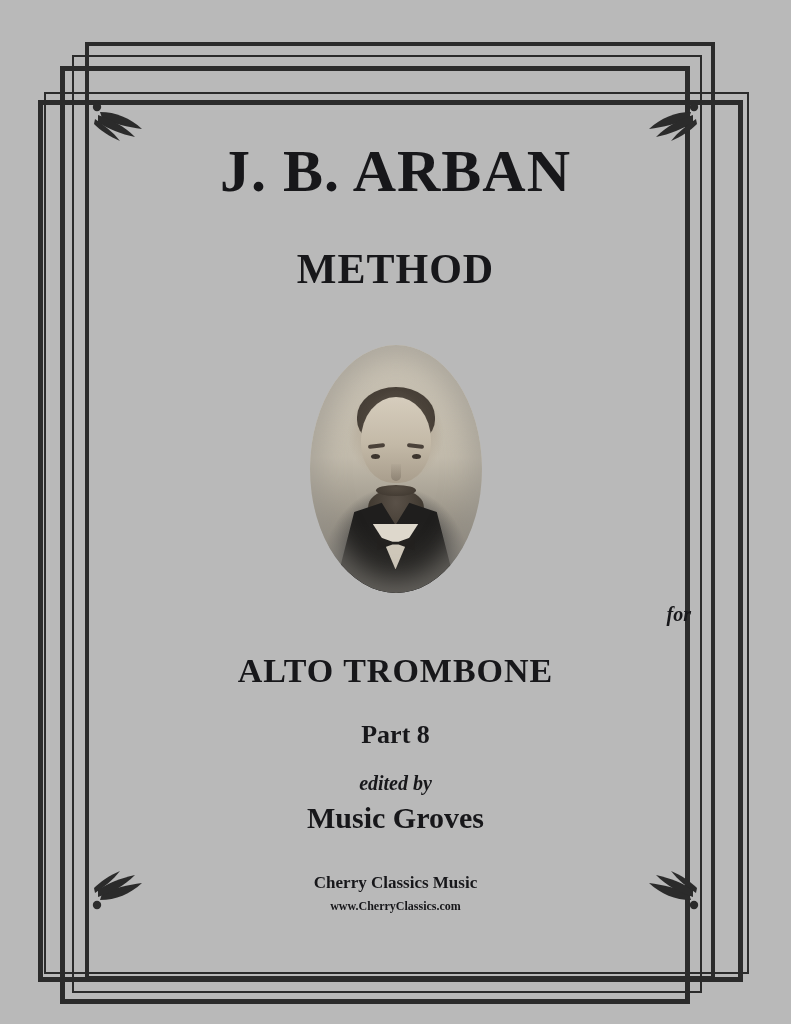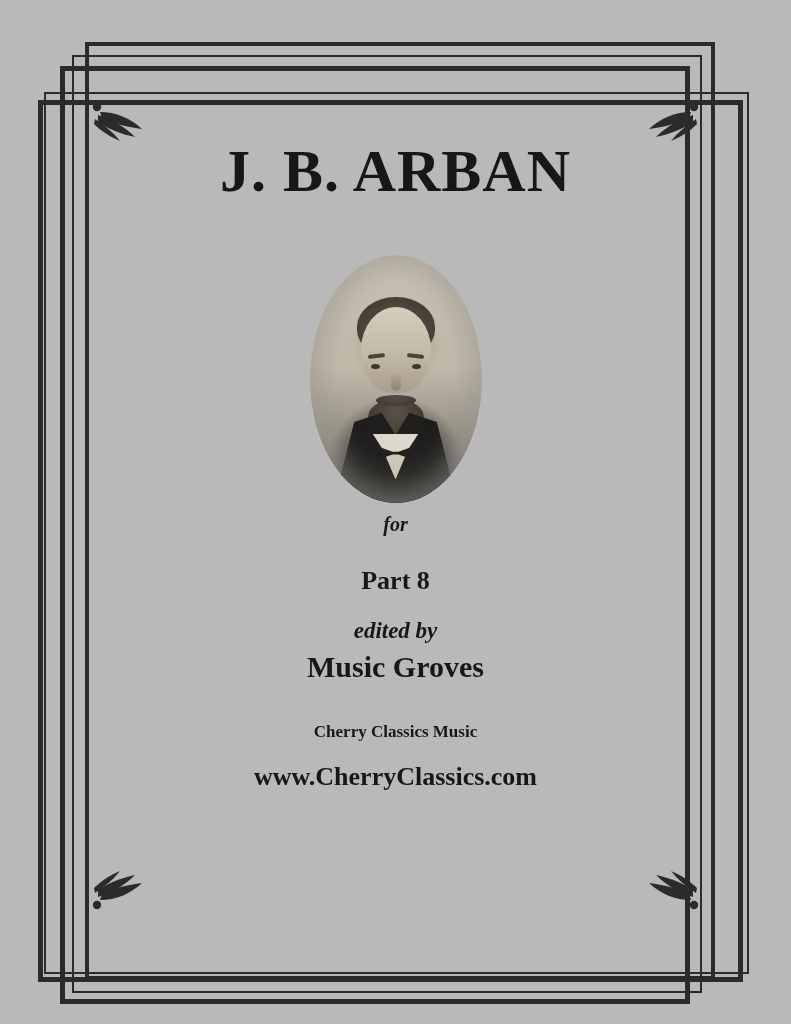--- a/index.html
+++ b/index.html
@@ -169,52 +169,53 @@
     position: absolute; inset: 0;
     border-radius: 50% / 50%;
     box-shadow: inset 0 0 26px 12px rgba(150,146,138,0.55);
   }
 
   .word-for {
     font-size: 20px;
     font-style: italic;
     font-weight: bold;
     margin-top: 10px;
+    text-align: right;
   }
   .instrument {
     font-size: 34px;
     font-weight: bold;
     letter-spacing: 1px;
     margin-top: 26px;
   }
   .part {
     font-size: 26px;
     font-weight: bold;
     margin-top: 30px;
   }
   .edited-by {
-    font-size: 23px;
+    font-size: 20px;
     font-style: italic;
     font-weight: bold;
     margin-top: 22px;
   }
   .editor {
     font-size: 30px;
     font-weight: bold;
     margin-top: 6px;
   }
   .publisher {
     font-size: 17px;
     font-weight: bold;
     margin-top: 38px;
   }
   .website {
-    font-size: 26px;
-    font-weight: bold;
-    margin-top: 20px;
+    font-size: 12px;
+    font-weight: bold;
+    margin-top: 6px;
   }
 </style>
 </head>
 <body>
 
 <div class="page">
 
   <div class="frame f1"></div>
   <div class="frame f2"></div>
   <div class="frame f3"></div>
@@ -262,20 +263,21 @@
         <path d="M12 17 C25 21 38 28 49 39 C35 36 22 31 12 24 Z"></path>
         <path d="M9 21 C18 27 27 34 34 43 C24 39 14 32 8 26 Z"></path>
       </g>
     </svg>
   </div>
 
   <div class="content">
 
     <div class="title-main">J. B. ARBAN</div>
 
+    <div class="title-method">METHOD</div>
 
     <div class="portrait-wrap">
       <div class="portrait">
         <div class="p-hair"></div>
         <div class="p-head"></div>
         <div class="p-brow-l"></div>
         <div class="p-brow-r"></div>
         <div class="p-eye-l"></div>
         <div class="p-eye-r"></div>
         <div class="p-nose"></div>
@@ -284,20 +286,21 @@
         <div class="p-jacket"></div>
         <div class="p-collar"></div>
         <div class="p-shirtv"></div>
         <div class="p-bow"></div>
         <div class="p-vig"></div>
       </div>
     </div>
 
     <div class="word-for">for</div>
 
+    <div class="instrument">ALTO TROMBONE</div>
 
     <div class="part">Part 8</div>
 
     <div class="edited-by">edited by</div>
 
     <div class="editor">Music Groves</div>
 
     <div class="publisher">Cherry Classics Music</div>
 
     <div class="website">www.CherryClassics.com</div>

